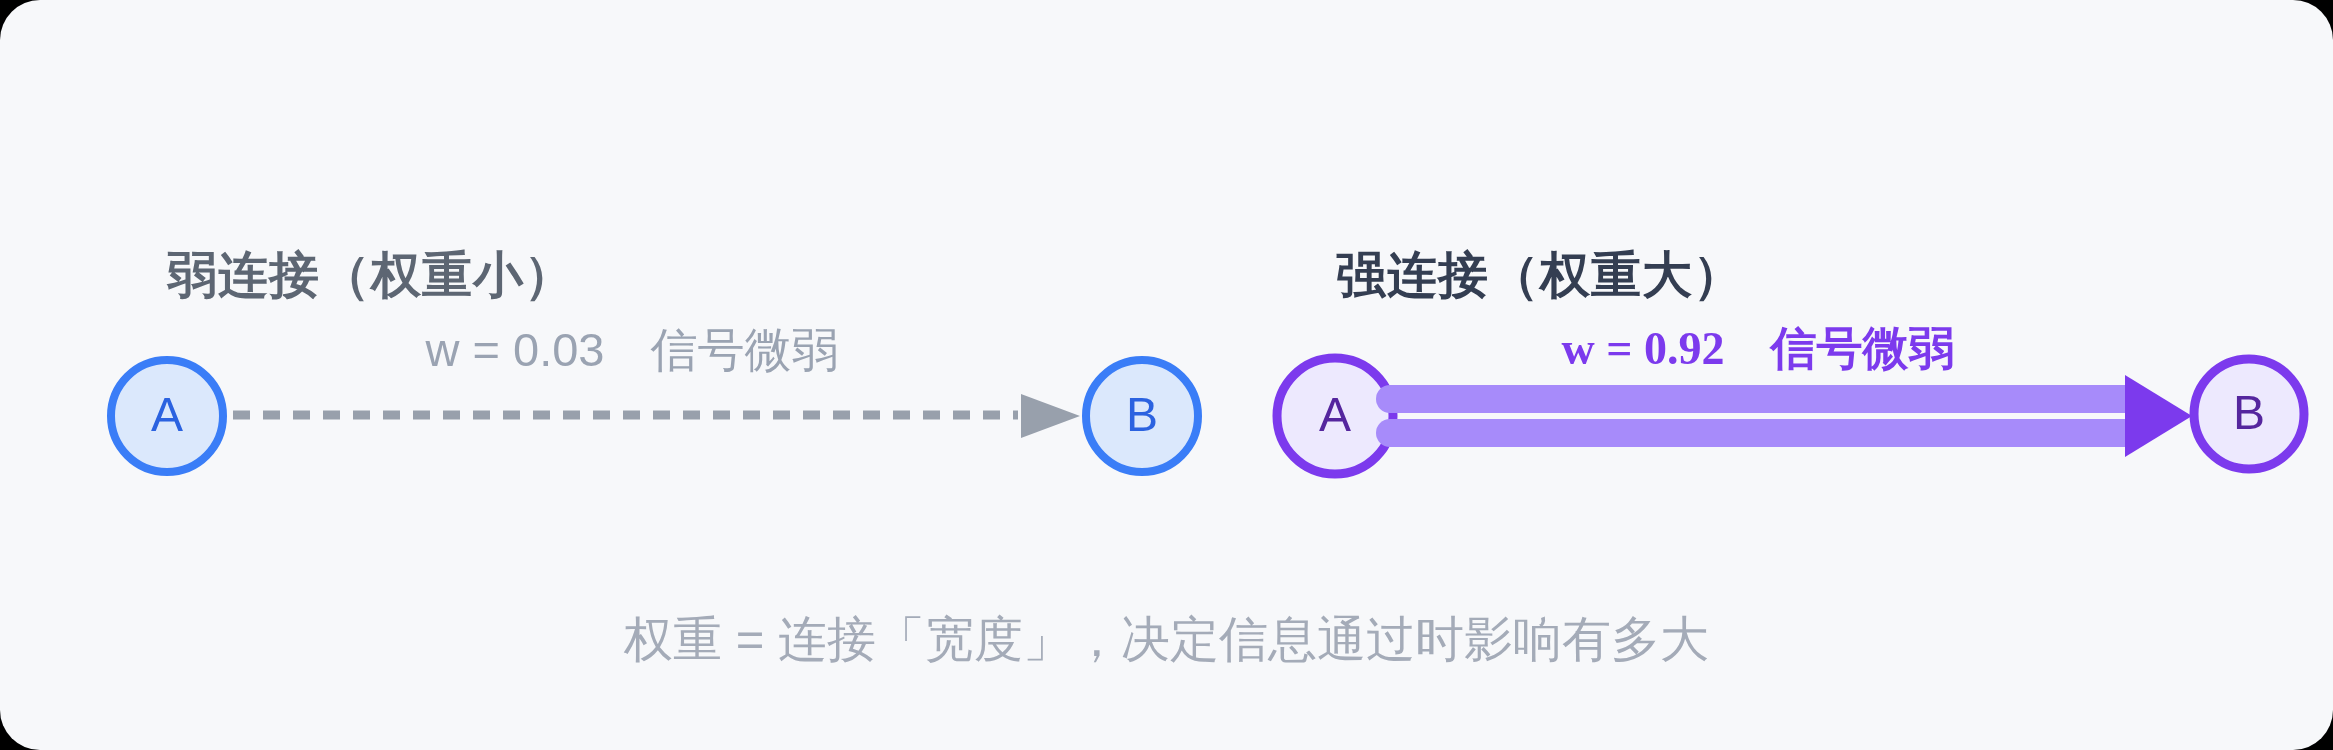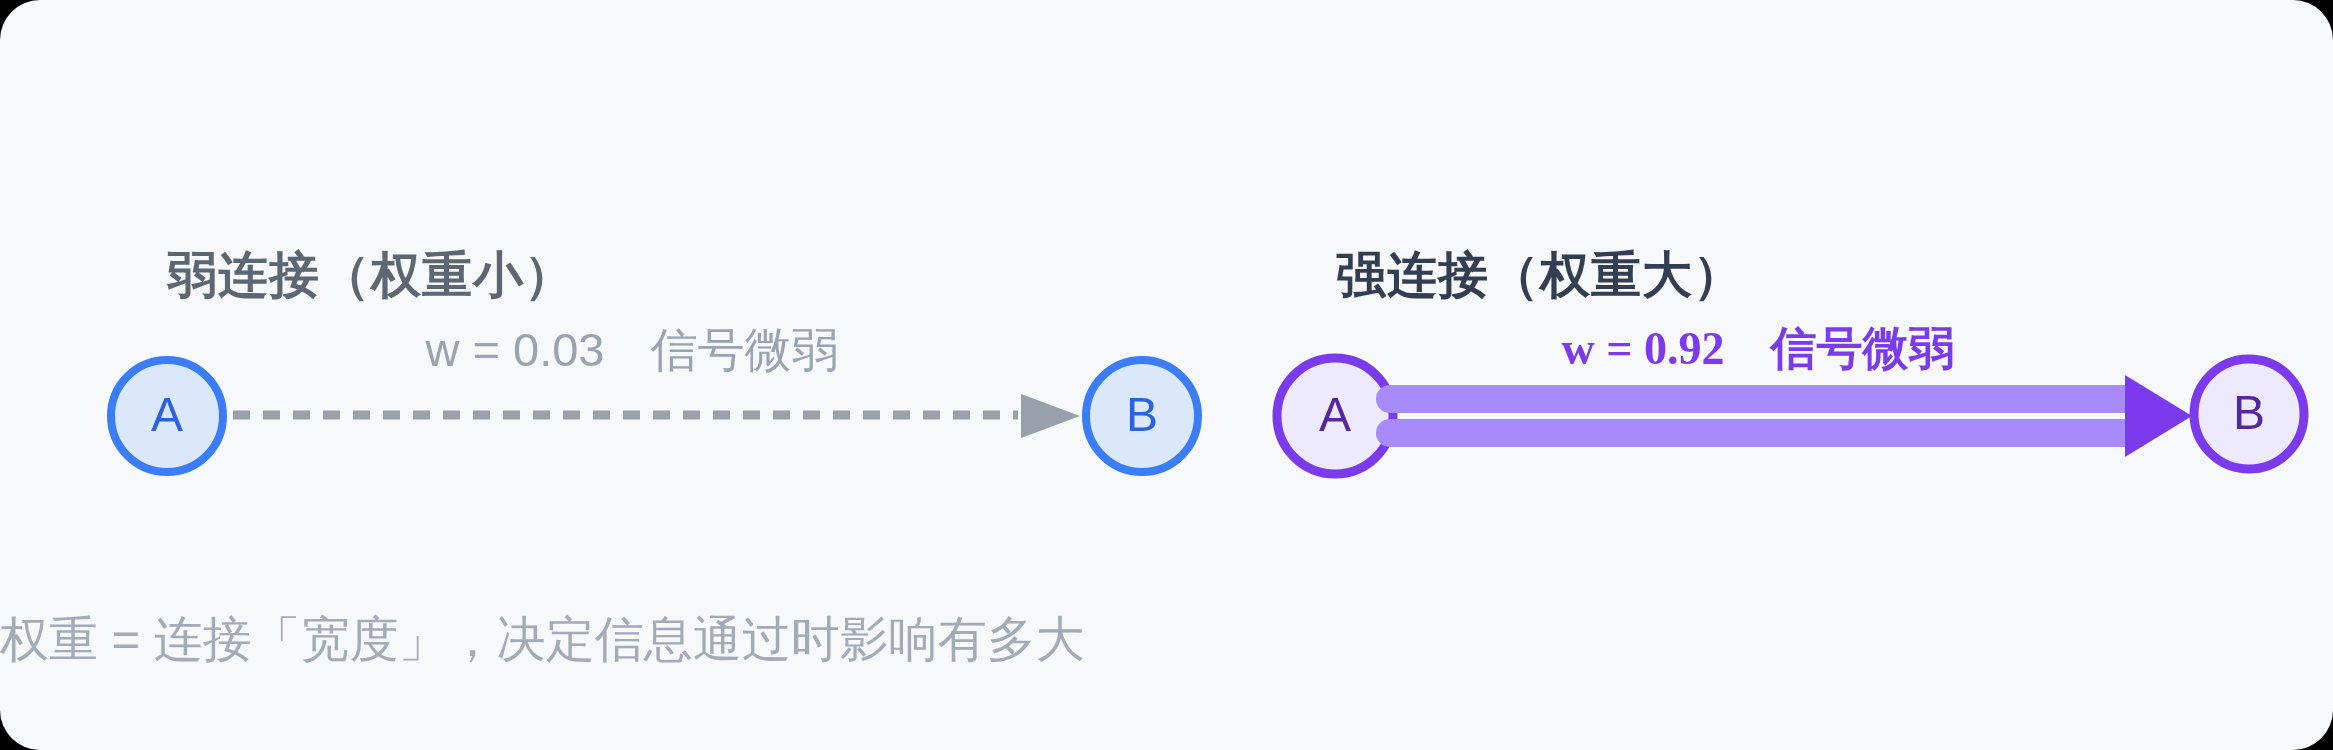--- a/index.html
+++ b/index.html
@@ -58,20 +58,21 @@
     position: absolute;
     transform: translate(-50%, -52%);
     font-size: 48px;
     font-weight: 500;
     line-height: 1;
   }
   .node-letter.blue   { color: #2b62e0; }
   .node-letter.purple { color: #55269e; }
   .caption {
     left: 0; right: 0; top: 613px;
+    text-align: center;
     font-size: 49px;
     font-weight: 400;
     color: #a4abb8;
   }
 </style>
 </head>
 <body>
 
 <div class="card">
 

